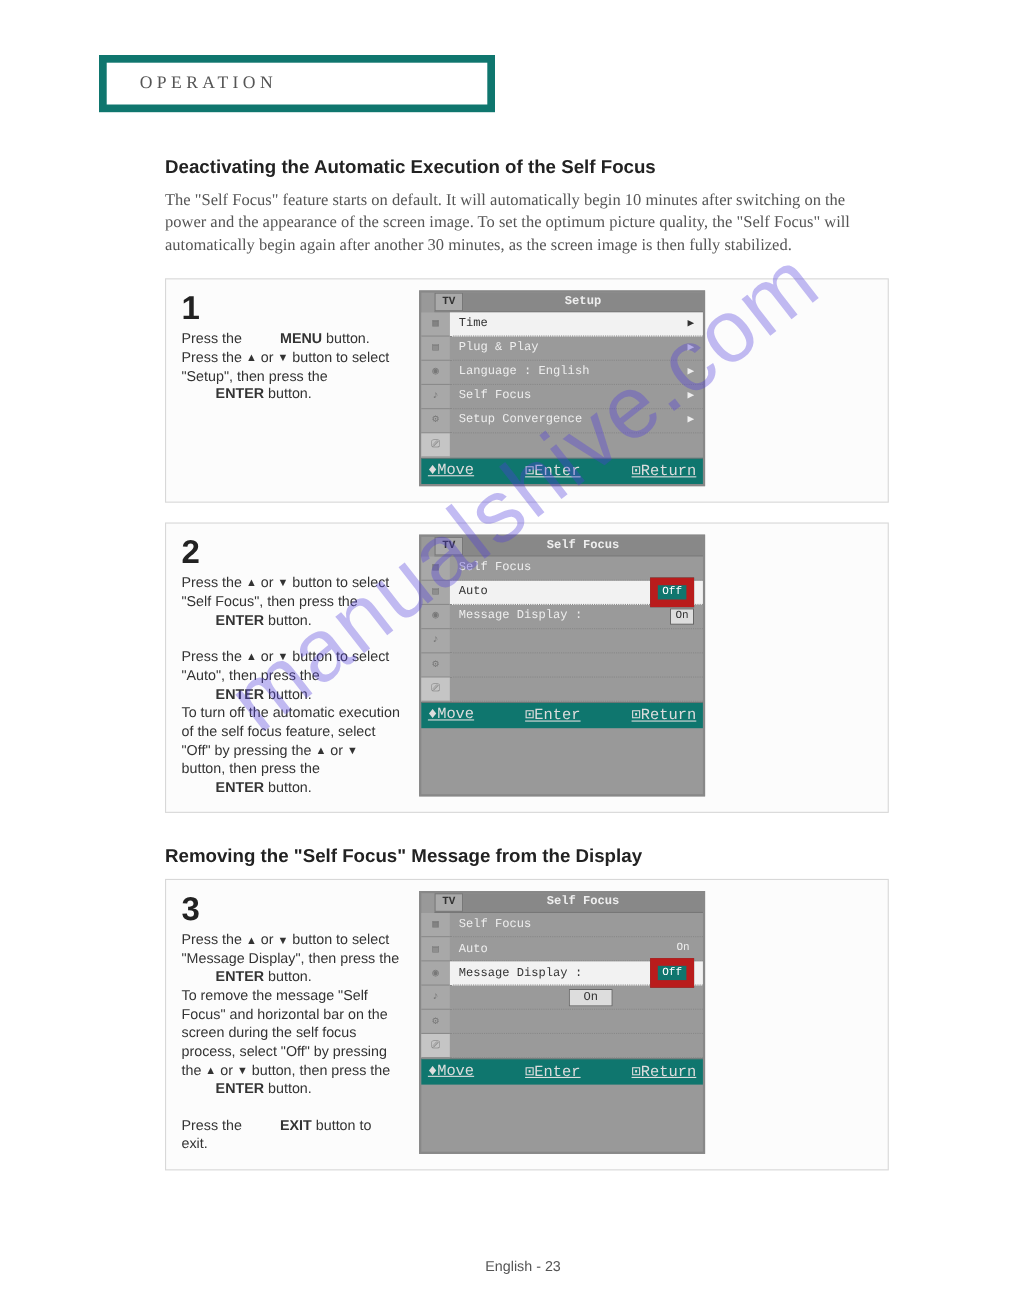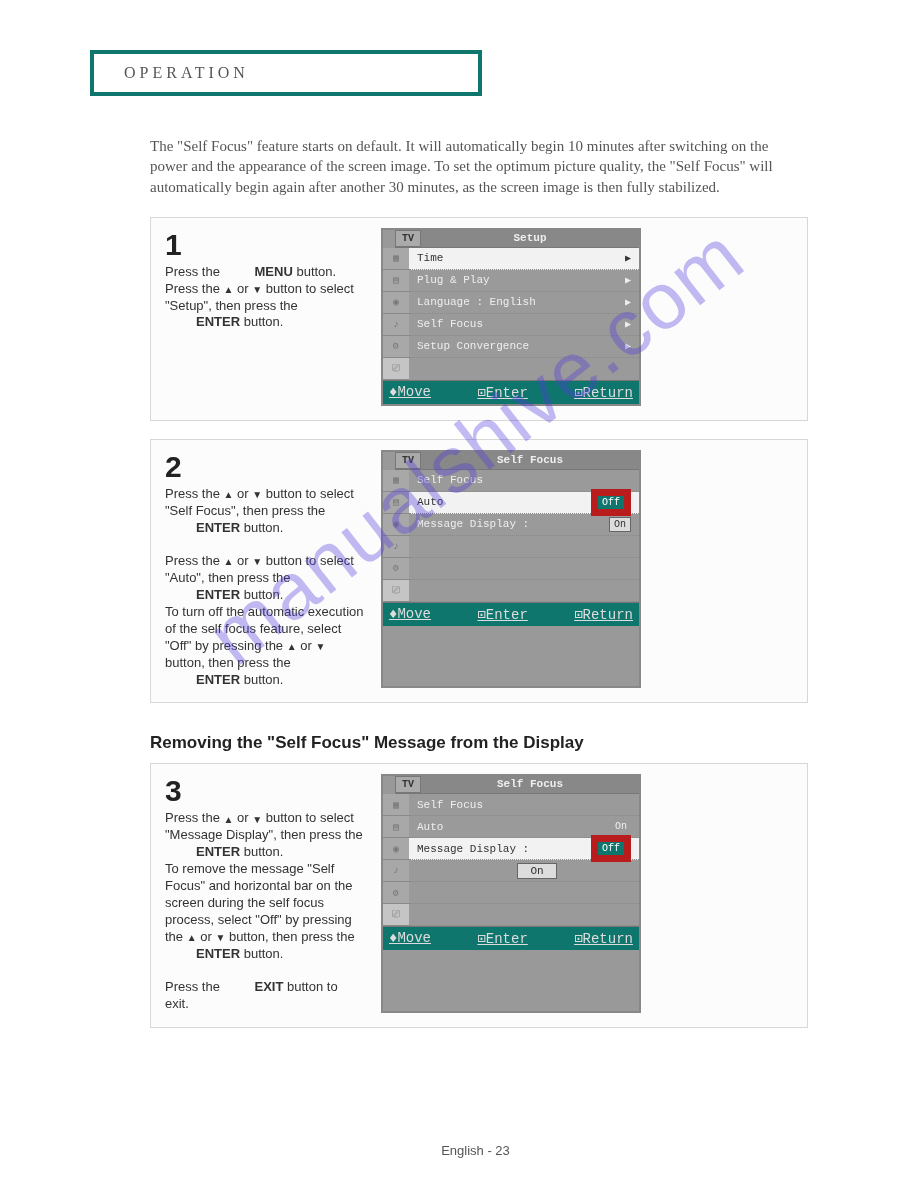--- a/index.html
+++ b/index.html
@@ -9,23 +9,23 @@
     background: #fff;
     font-family: Arial, Helvetica, sans-serif;
     position: relative;
     color: #333;
   }
   .page {
     padding: 50px 90px 30px 90px;
     position: relative;
   }
   .section-tab {
-    border: 4px solid #0f766e;
+    border: 7px solid #0f766e;
     padding: 10px 30px;
-    width: 392px;
+    width: 360px;
     margin: 0 13px 40px 0;
     font-family: Georgia, serif;
     letter-spacing: 4px;
     font-size: 16px;
     color: #555;
     font-variant: small-caps;
   }
   .heading {
     font-weight: bold;
     font-size: 17px;
@@ -189,20 +189,21 @@
     letter-spacing: 2px;
     z-index: 10;
   }
 </style>
 </head>
 <body>
 
 <div class="page">
   <div class="section-tab">OPERATION</div>
 
+  <div class="heading">Deactivating the Automatic Execution of the Self Focus</div>
   <div class="intro">The "Self Focus" feature starts on default. It will automatically begin 10 minutes after switching on the power and the appearance of the screen image. To set the optimum picture quality, the "Self Focus" will automatically begin again after another 30 minutes, as the screen image is then fully stabilized.</div>
 
   <div id="steps-container">
       <div class="step-box">
     <div class="step-left">
       <div class="step-num">1</div>
       <div class="step-text">Press the <b>MENU</b> button.<br>Press the <span class="tri">▲</span> or <span class="tri">▼</span> button to select "Setup", then press the <b>ENTER</b> button.</div>
     </div>
     <div class="tv-menu">
     <div class="tv-header">

